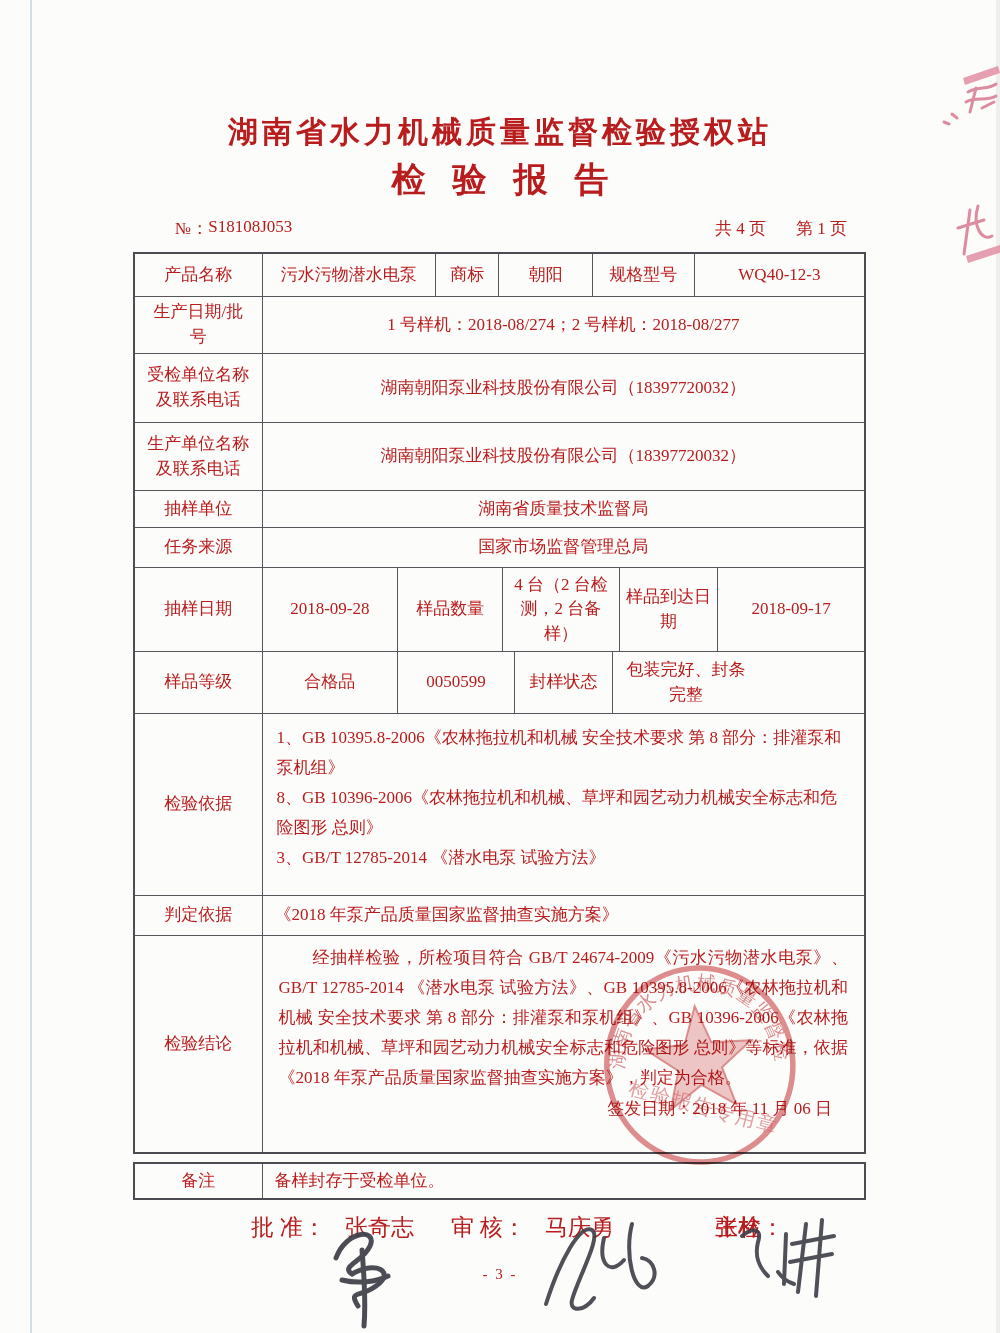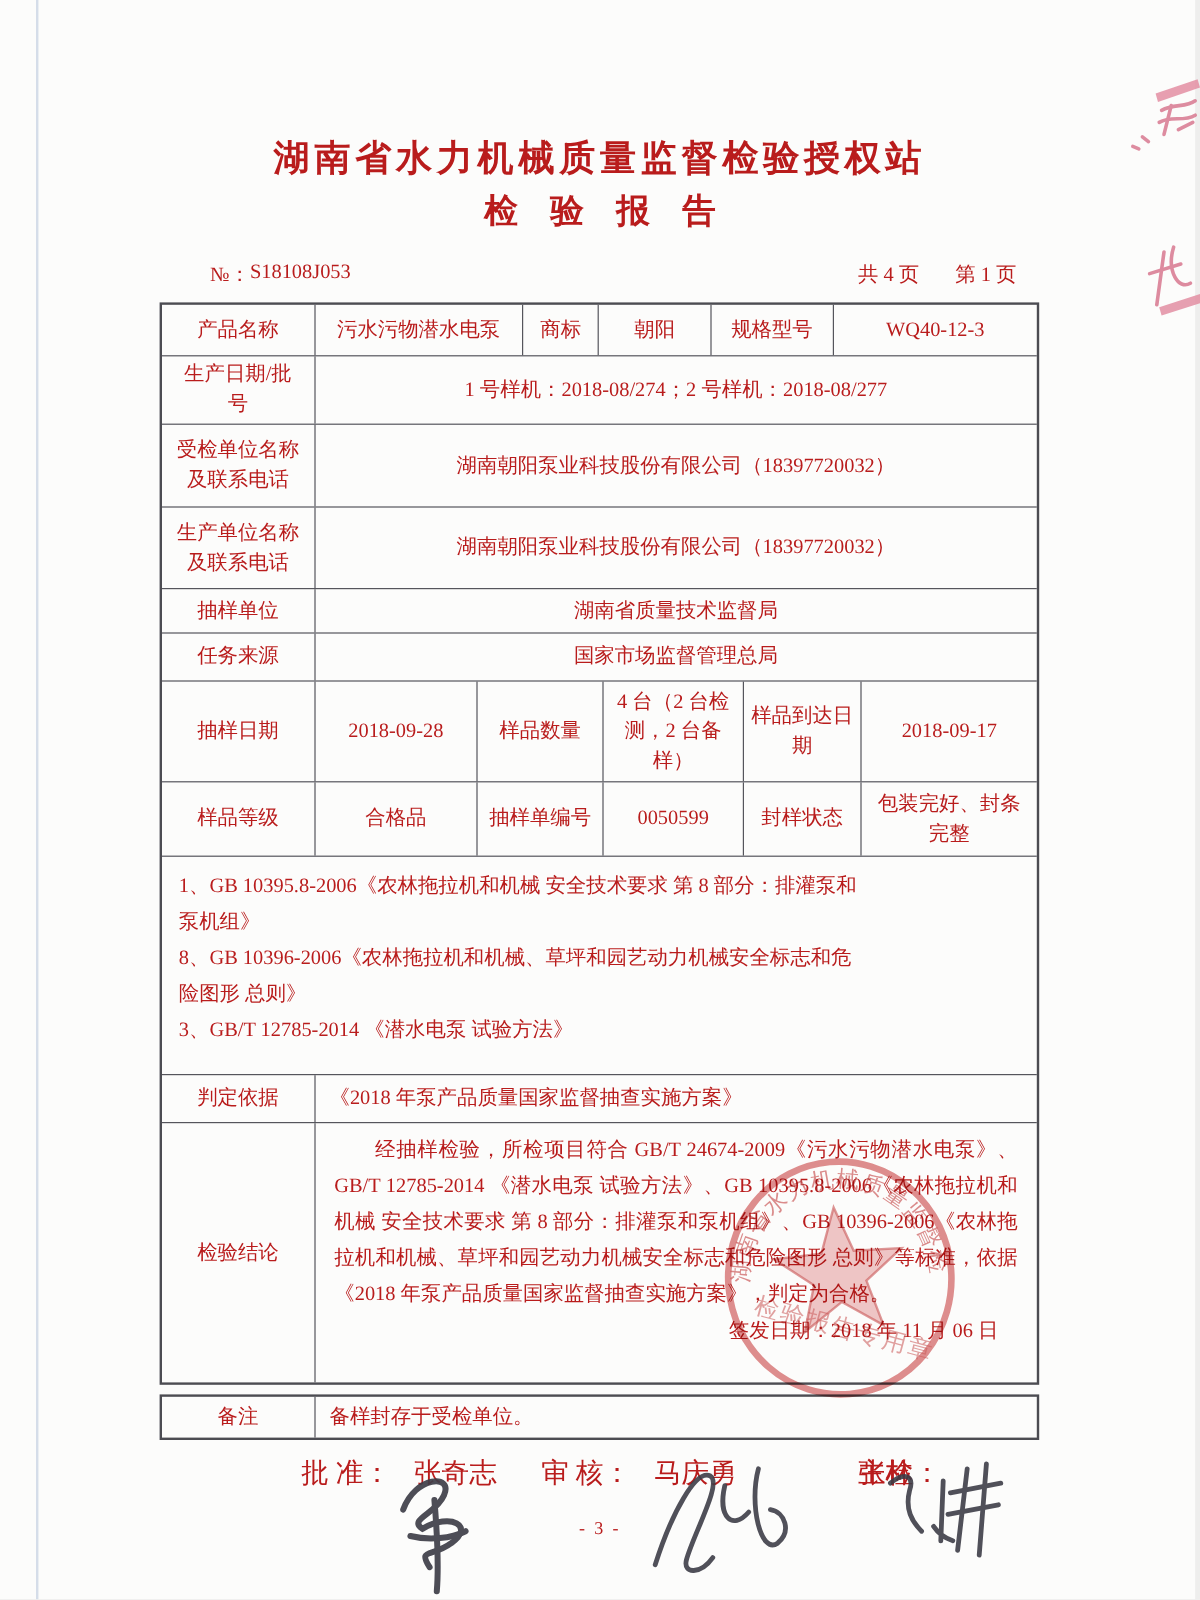--- a/index.html
+++ b/index.html
@@ -11,21 +11,21 @@
   }
   .scan-line{position:absolute; left:30px; top:0; width:2px; height:1333px;
     background:rgba(150,170,205,.38);}
   .edge-right{position:absolute; right:0; top:0; width:4px; height:1333px;
     background:rgba(180,180,180,.18);}
 
   
   .station-title{position:absolute; left:0; top:112px; width:1000px;
     text-align:center; font-size:30px; font-weight:700; letter-spacing:4px;}
   .report-title{position:absolute; left:0; top:157px; width:1000px;
-    text-align:center; font-size:28px; font-weight:700;
+    text-align:center; font-size:34px; font-weight:700;
     letter-spacing:27px; text-indent:27px;}
   .meta-row{position:absolute; left:175px; top:217px; width:672px;
     display:flex; justify-content:space-between; font-size:17px;}
   .meta-left{display:flex;}
   .meta-right{display:flex; gap:30px;}
 
   
   .tbl{position:absolute; left:133px; width:733px;
     border:2px solid #4c4c52; box-sizing:border-box; font-size:17px;}
   .main-tbl{top:252px;}
@@ -145,27 +145,27 @@
       <div class="cell w-s2">2018-09-28</div>
       <div class="cell w-s3">样品数量</div>
       <div class="cell w-s4">4 台（2 台检测，2 台备样）</div>
       <div class="cell w-s5">样品到达日期</div>
       <div class="cell w-s6">2018-09-17</div>
     </div>
 
     <div class="row h-grade">
       <div class="cell w-label">样品等级</div>
       <div class="cell w-s2">合格品</div>
-      <div class="cell w-s3">抽样单编号</div>
       <div class="cell w-s4">0050599</div>
       <div class="cell w-s5">封样状态</div>
       <div class="cell w-s6">包装完好、封条完整</div>
     </div>
 
     <div class="row h-basis">
+      <div class="cell w-label">检验依据</div>
       <div class="cell w-val block basis-cell">
         <div class="basis-line">1、GB 10395.8-2006《农林拖拉机和机械 安全技术要求 第 8 部分：排灌泵和泵机组》</div>
         <div class="basis-line">8、GB 10396-2006《农林拖拉机和机械、草坪和园艺动力机械安全标志和危险图形 总则》</div>
         <div class="basis-line">3、GB/T 12785-2014 《潜水电泵 试验方法》</div>
       </div>
     </div>
 
     <div class="row h-judg">
       <div class="cell w-label">判定依据</div>
       <div class="cell w-val left">《2018 年泵产品质量国家监督抽查实施方案》</div>

